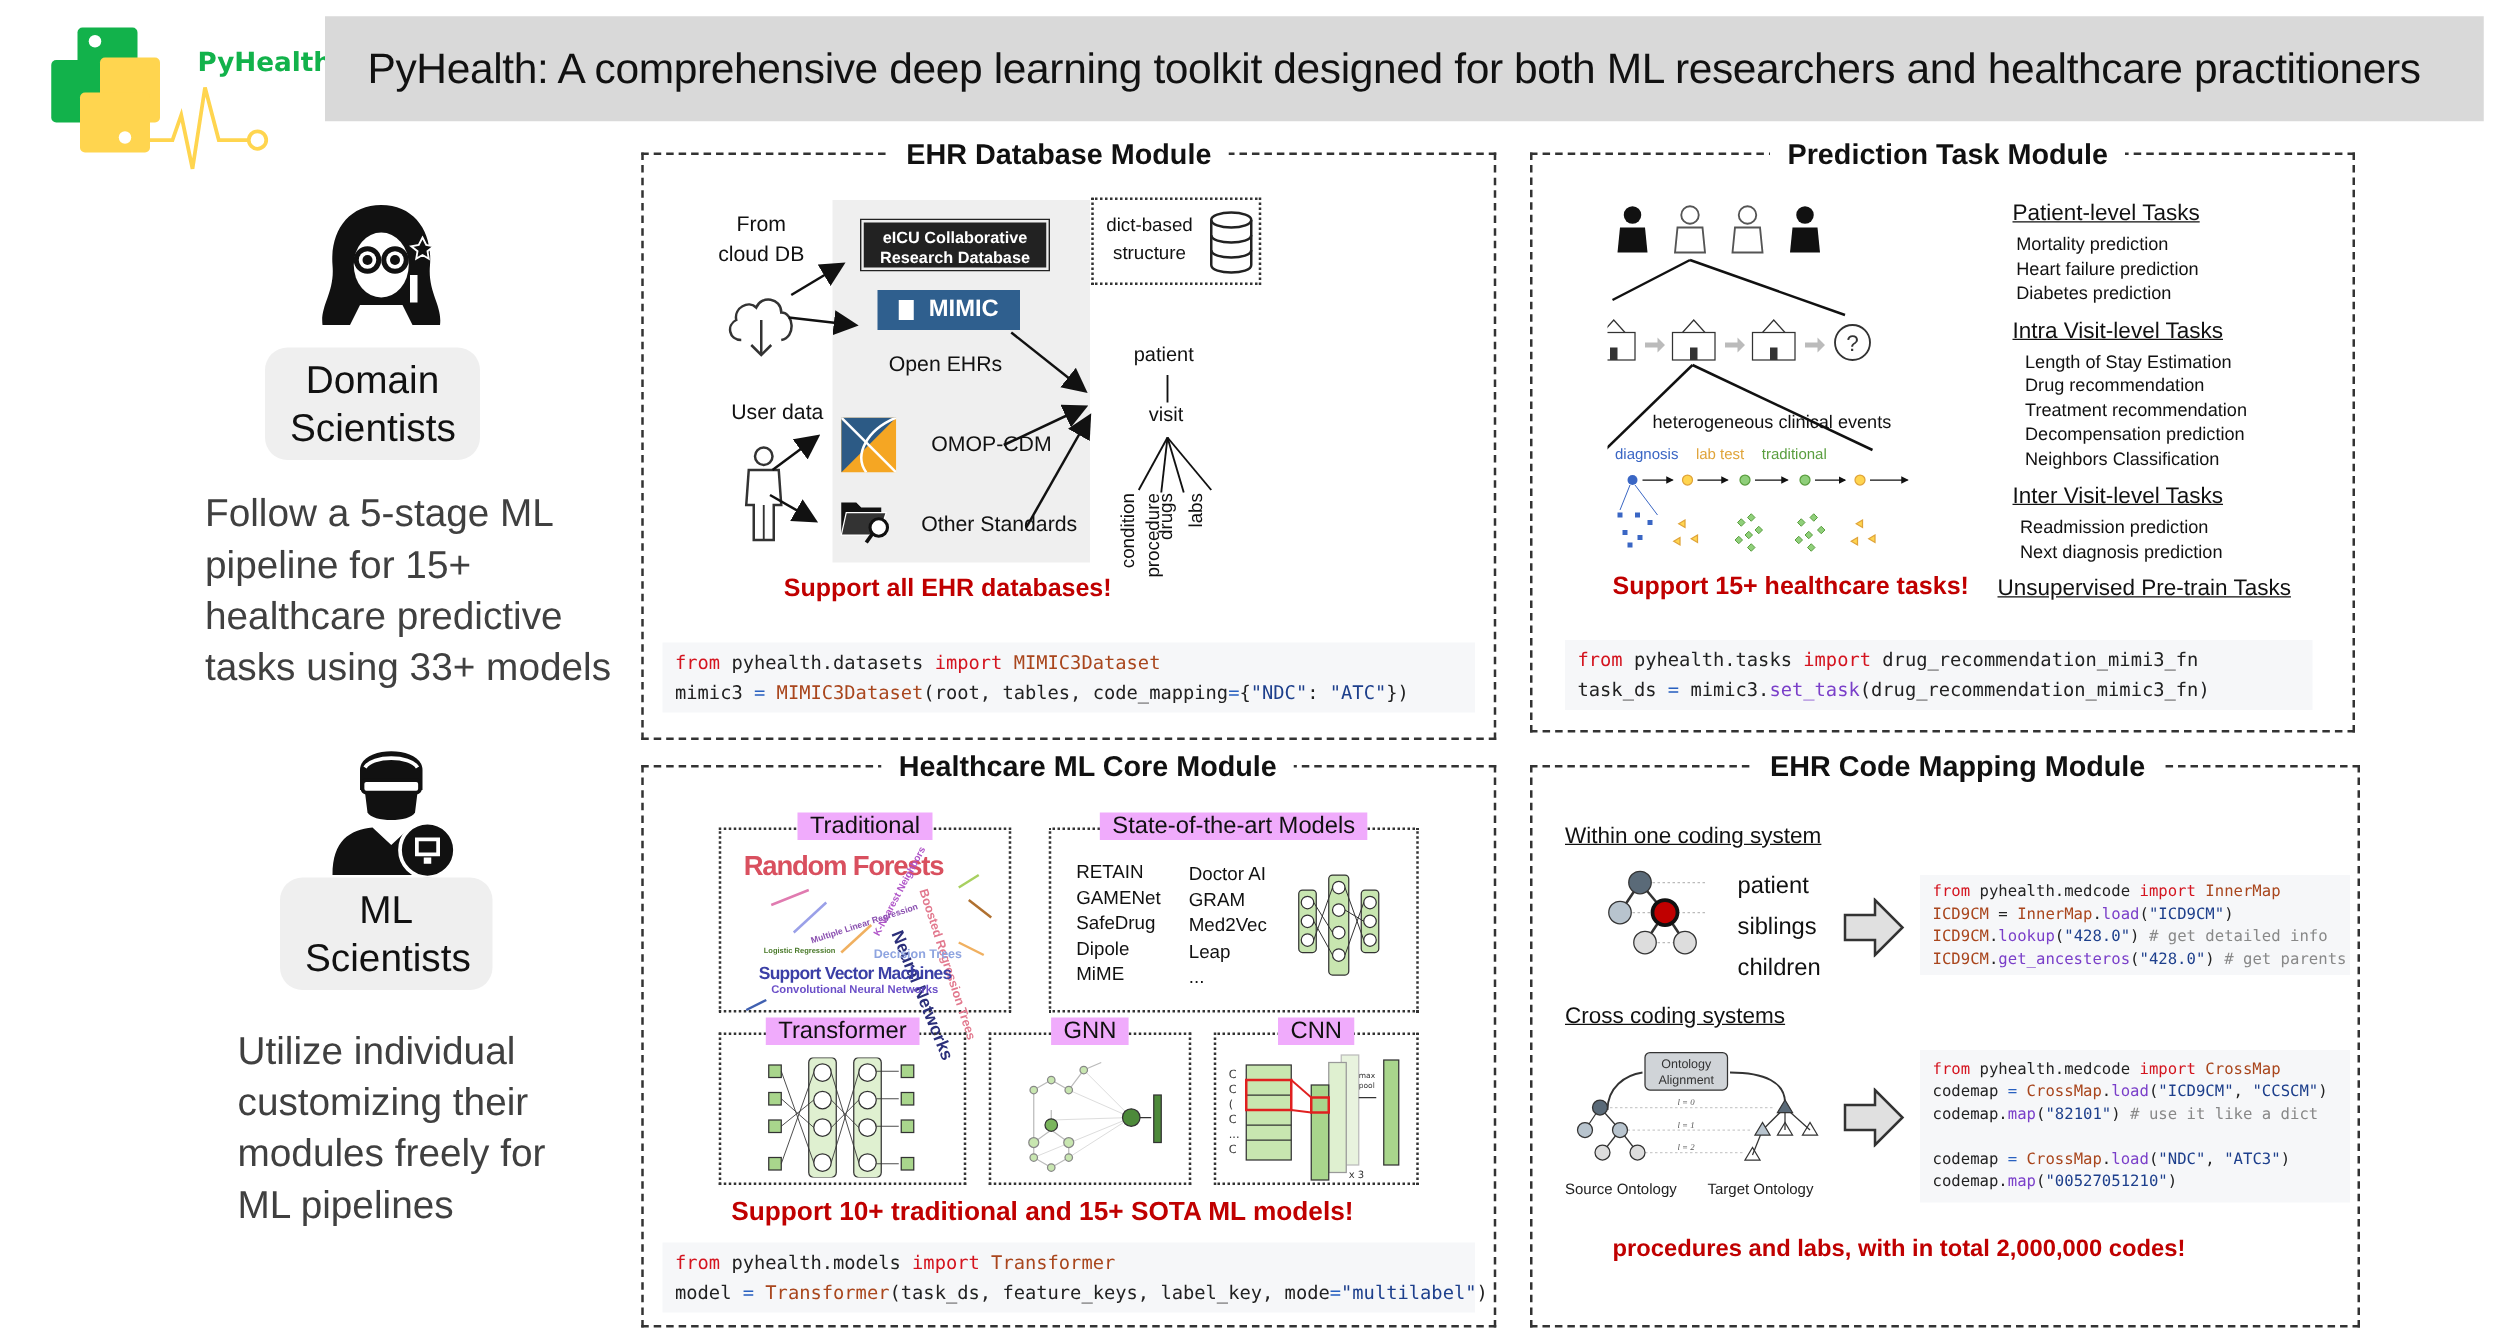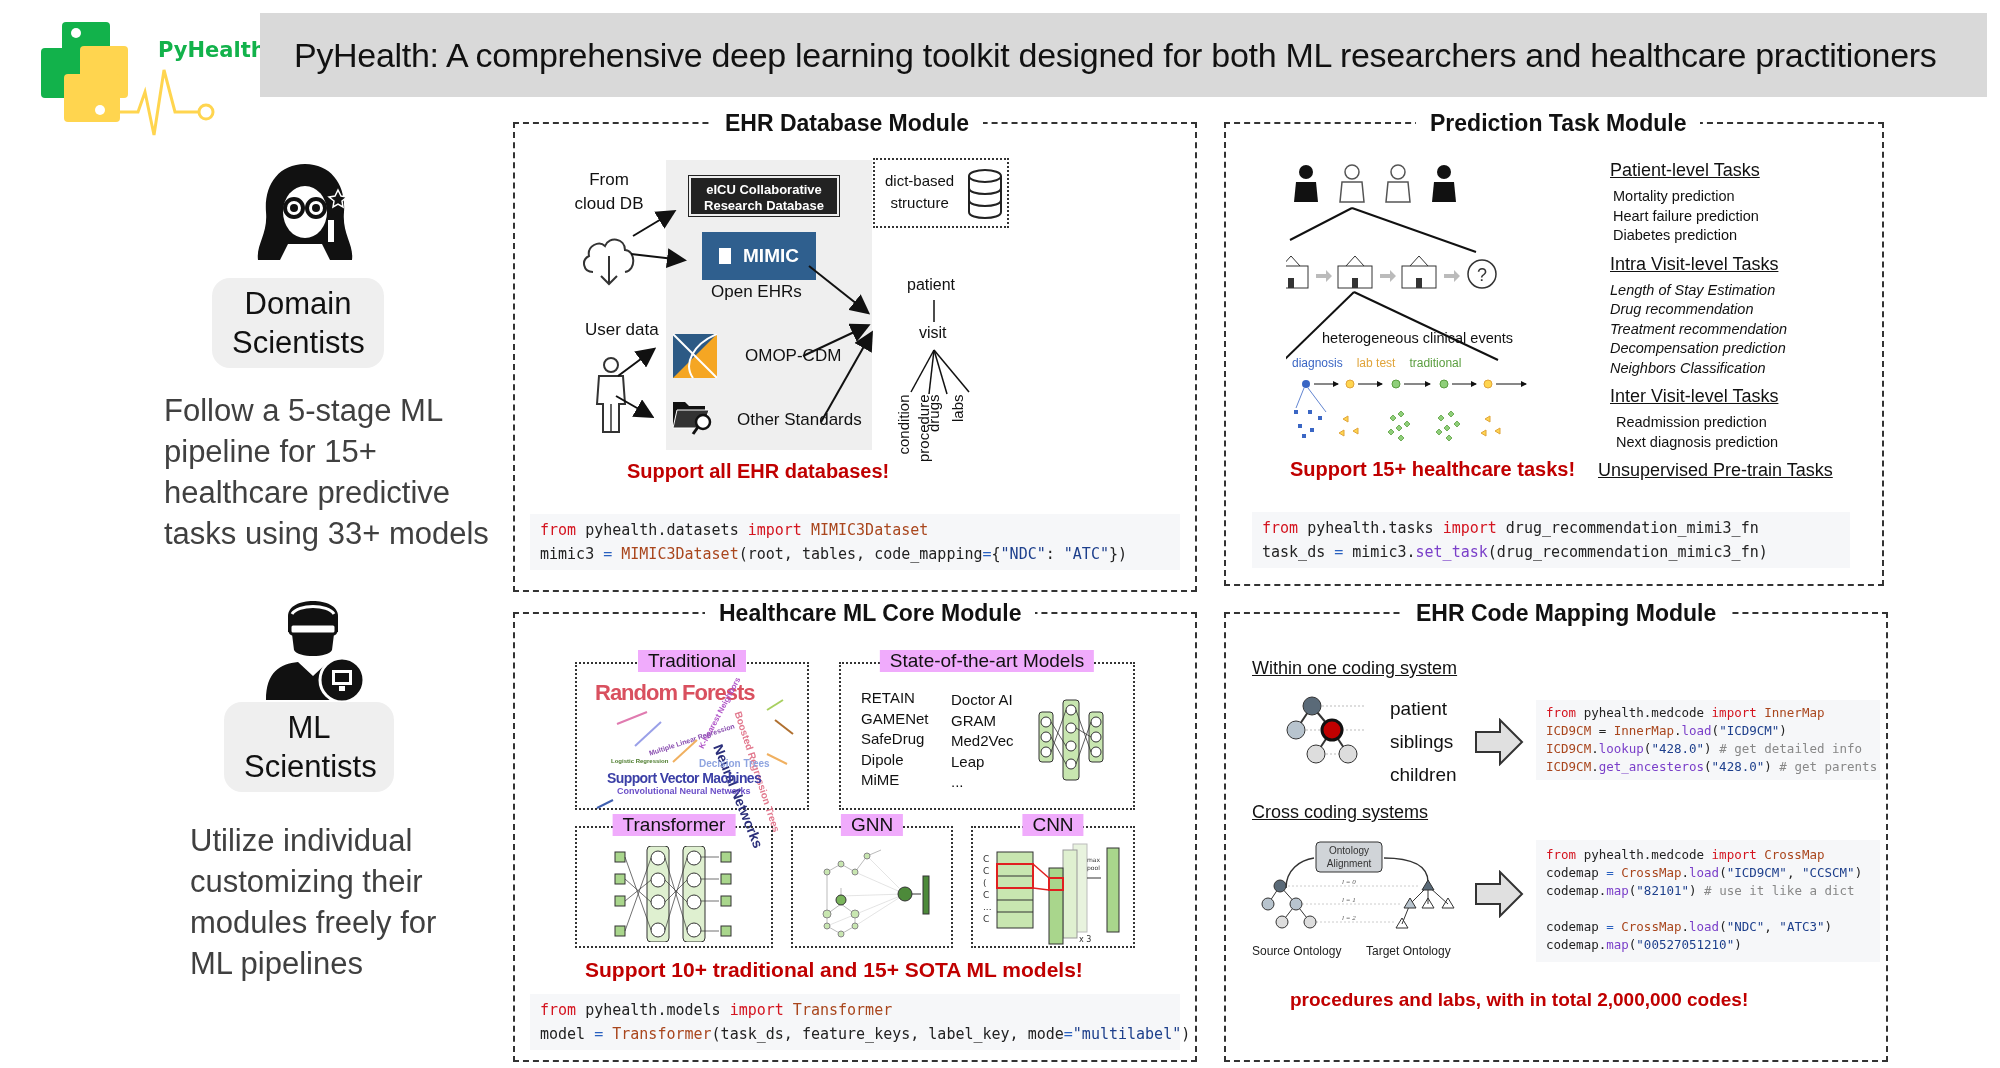--- a/index.html
+++ b/index.html
@@ -128,21 +128,21 @@
     <circle cx="20" cy="9" r="7" fill="none" stroke="#333" stroke-width="2"></circle>
     <path d="M8 20 L32 20 L34 48 L28 48 L28 76 L12 76 L12 48 L6 48 Z" fill="none" stroke="#333" stroke-width="2"></path>
     <line x1="20" y1="48" x2="20" y2="76" stroke="#333" stroke-width="1.5"></line>
   </svg>
 
   <div class="abs" style="left:151px; top:36px; width:206px; height:290px; background:#efefef;"></div>
   <div class="abs" style="left:174px; top:52px; width:150px; height:40px; background:#222; color:#fff; font-weight:bold; font-size:13px; line-height:16px; text-align:center; padding-top:4px; border:2px solid #eee; outline:1px solid #222;">
     <div>eICU Collaborative</div>
     <div>Research Database</div>
   </div>
-  <div class="abs" style="left:187px; top:108px; width:114px; height:48px; background:#2f5f8e; color:#fff; font-weight:bold; font-size:19px; display:flex; align-items:center; justify-content:center; gap:12px;">
+  <div class="abs" style="left:187px; top:108px; width:114px; height:32px; background:#2f5f8e; color:#fff; font-weight:bold; font-size:19px; display:flex; align-items:center; justify-content:center; gap:12px;">
     <span style="display:inline-block; width:12px; height:16px; background:#fff;"></span>
     <span>MIMIC</span>
   </div>
   <div class="abs label" style="left:196px; top:158px;">Open EHRs</div>
 
   <svg class="abs" style="left:158px; top:210px;" width="44" height="44" viewBox="0 0 44 44">
     <rect width="44" height="44" fill="#f5a623"></rect>
     <path d="M0 0 L44 0 L0 44 Z" fill="#2c5a85"></path>
     <path d="M0 0 L44 44" stroke="#fff" stroke-width="2"></path>
     <path d="M44 0 C20 10 10 30 20 44" fill="none" stroke="#fff" stroke-width="2"></path>
@@ -312,21 +312,21 @@
   <div class="abs red-note" style="left:64px; top:334px; font-size:20px;">Support 15+ healthcare tasks!</div>
 
   <div class="abs" style="left:384px; top:36px; width:260px;">
     <div class="underline-h">Patient-level Tasks</div>
     <div style="margin:6px 0 8px 3px;">
       <div class="task-item">Mortality prediction</div>
       <div class="task-item">Heart failure prediction</div>
       <div class="task-item">Diabetes prediction</div>
     </div>
     <div class="underline-h">Intra Visit-level Tasks</div>
-    <div style="margin:6px 0 8px 0;font-style:italic;">
+    <div style="margin:6px 0 8px 10px;">
       <div class="task-item">Length of Stay Estimation</div>
       <div class="task-item">Drug recommendation</div>
       <div class="task-item">Treatment recommendation</div>
       <div class="task-item">Decompensation prediction</div>
       <div class="task-item">Neighbors Classification</div>
     </div>
     <div class="underline-h">Inter Visit-level Tasks</div>
     <div style="margin:6px 0 8px 6px;">
       <div class="task-item">Readmission prediction</div>
       <div class="task-item">Next diagnosis prediction</div>

